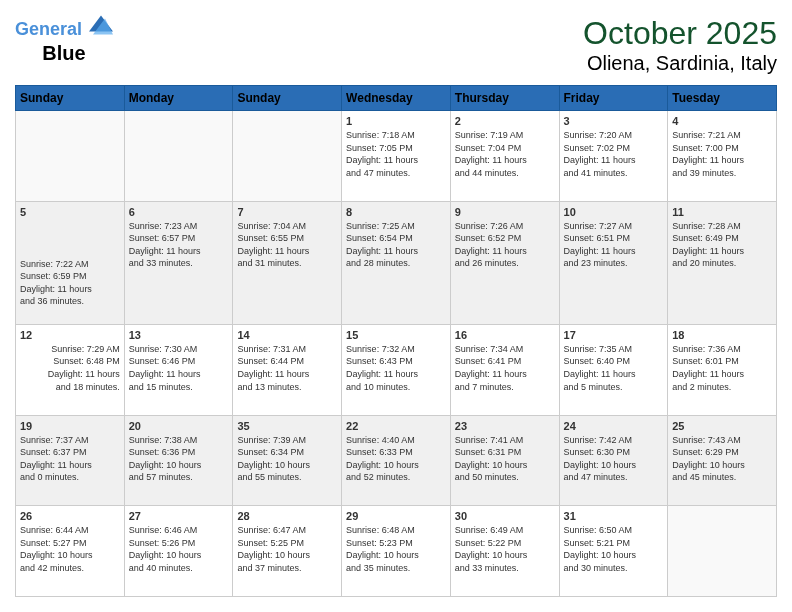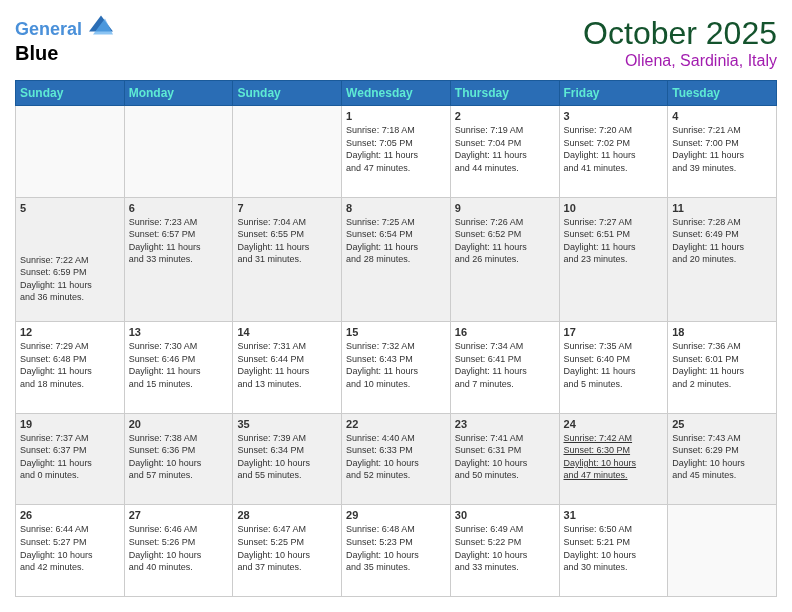--- a/index.html
+++ b/index.html
@@ -19,20 +19,21 @@
     }
     .header {
       display: flex;
       justify-content: space-between;
       align-items: flex-start;
       margin-bottom: 10px;
     }
     .logo {
       display: flex;
       align-items: center;
+      text-align: center;
     }
     .logo-text {
       font-size: 18px;
       font-weight: bold;
       color: #333;
       line-height: 1.2;
     }
     .logo-text span {
       color: #4a90d9;
     }
@@ -43,33 +44,33 @@
     }
     .title-block {
       text-align: right;
     }
     .month-title {
       font-size: 32px;
       font-weight: normal;
       color: #14532d;
     }
     .location {
-      font-size: 16px;
-      color: #a21caf;
+      font-size: 20px;
+      color: #000000;
     }
     .calendar {
       flex: 1;
       border: 1px solid #ccc;
       border-collapse: collapse;
       width: 100%;
       table-layout: fixed;
     }
     .calendar th {
       background-color: #2a6db5;
-      color: #5eead4;
+      color: #000000;
       font-size: 12px;
       font-weight: bold;
       padding: 5px 4px;
       text-align: left;
       border: 1px solid #1a5a9a;
     }
     .calendar td {
       vertical-align: top;
       padding: 4px;
       border: 1px solid #ccc;
@@ -214,21 +215,21 @@
             <span class="day-num">11</span>
             <div class="day-info" style="white-space: pre-line;">Sunrise: 7:28 AM
 Sunset: 6:49 PM
 Daylight: 11 hours
 and 20 minutes.</div>
           </td>
         </tr>
         <tr>
           <td>
             <span class="day-num">12</span>
-            <div class="day-info" style="white-space: pre-line;">Sunrise: 7:29 AM
+            <div class="day-info" style="white-space: pre-line; text-align: right;">Sunrise: 7:29 AM
 Sunset: 6:48 PM
 Daylight: 11 hours
 and 18 minutes.</div>
           </td>
           <td>
             <span class="day-num">13</span>
             <div class="day-info" style="white-space: pre-line;">Sunrise: 7:30 AM
 Sunset: 6:46 PM
 Daylight: 11 hours
 and 15 minutes.</div>
@@ -300,21 +301,21 @@
           </td>
           <td>
             <span class="day-num">23</span>
             <div class="day-info" style="white-space: pre-line;">Sunrise: 7:41 AM
 Sunset: 6:31 PM
 Daylight: 10 hours
 and 50 minutes.</div>
           </td>
           <td>
             <span class="day-num">24</span>
-            <div class="day-info" style="white-space: pre-line; text-decoration: underline;">Sunrise: 7:42 AM
+            <div class="day-info" style="white-space: pre-line;">Sunrise: 7:42 AM
 Sunset: 6:30 PM
 Daylight: 10 hours
 and 47 minutes.</div>
           </td>
           <td>
             <span class="day-num">25</span>
             <div class="day-info" style="white-space: pre-line;">Sunrise: 7:43 AM
 Sunset: 6:29 PM
 Daylight: 10 hours
 and 45 minutes.</div>

